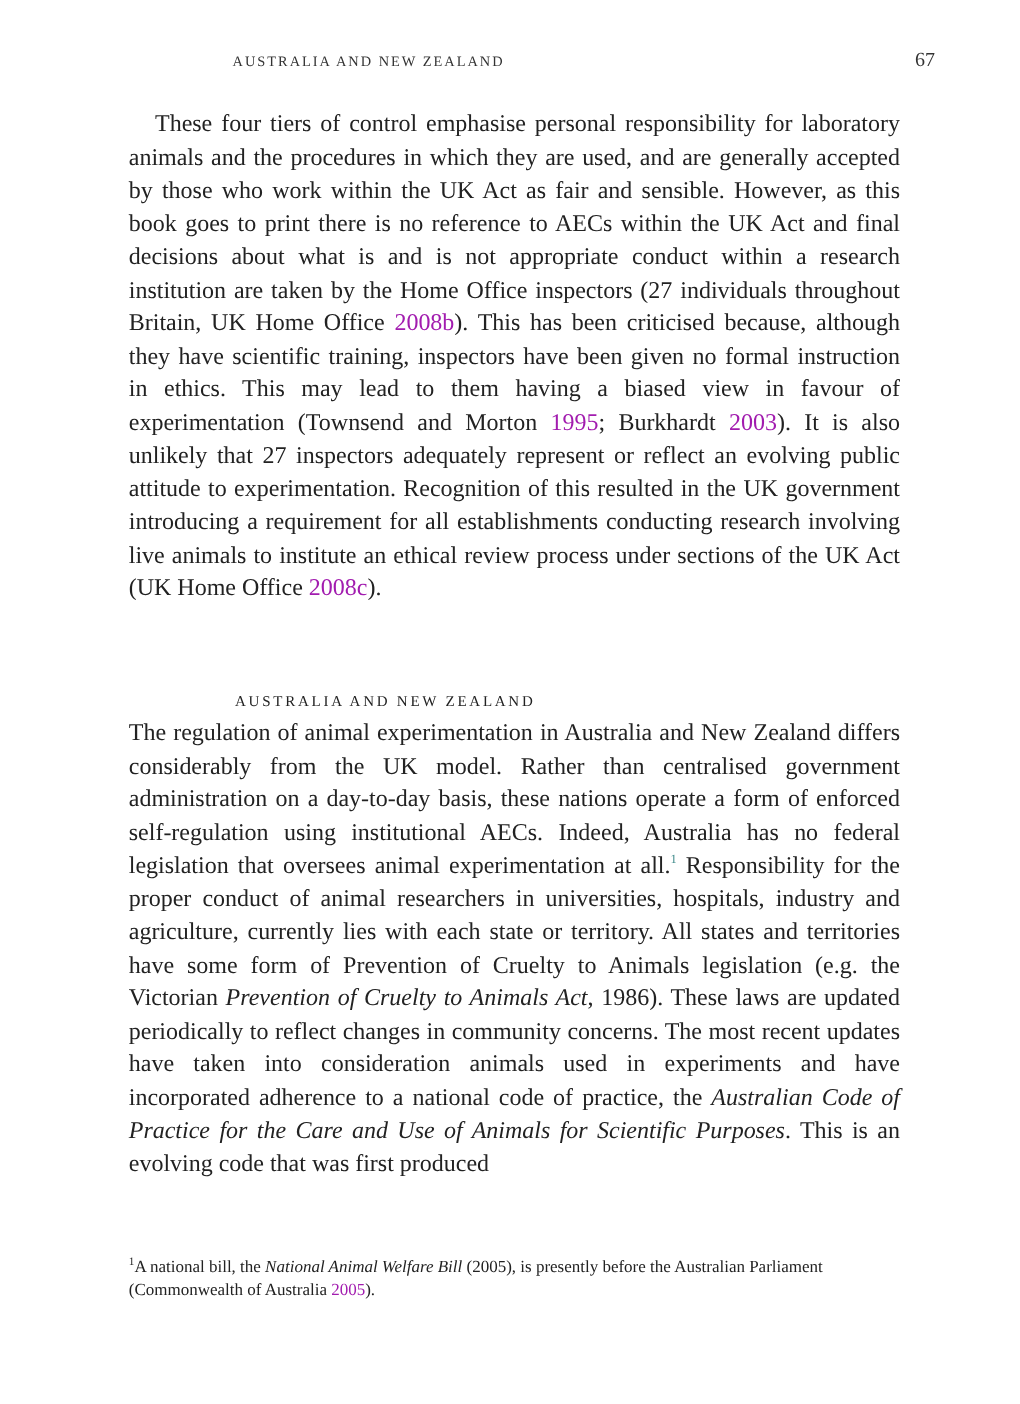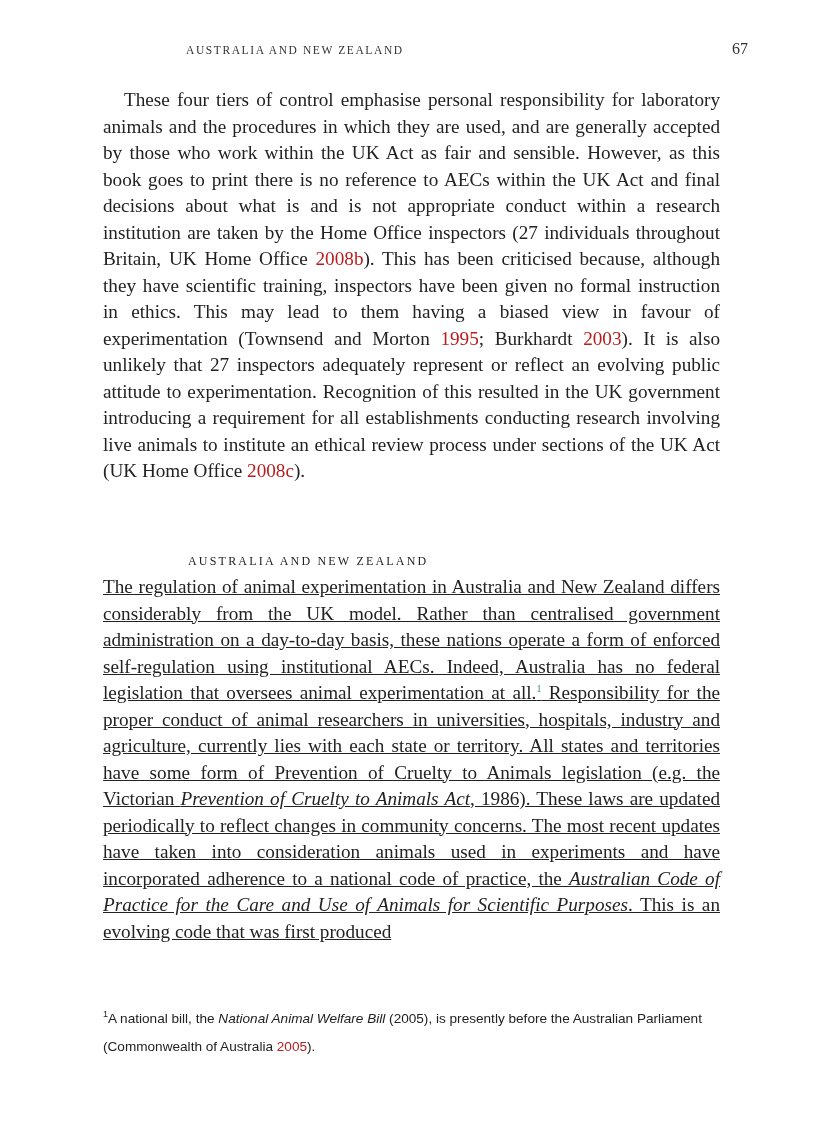--- a/index.html
+++ b/index.html
@@ -11,26 +11,26 @@
   .page-number { position: absolute; top: 40px; left: 732px;
          font-family: "Liberation Serif", serif; font-size: 16px; color: #333; }
   .body-block { position: absolute; left: 103px; width: 617px;
          font-family: "Liberation Serif", serif; font-size: 19.2px; line-height: 26.5px;
          text-align: justify; color: #222; }
   .para1 { top: 87px; }
   .para1 .first { text-indent: 21px; }
   .section-heading { position: absolute; top: 554px; left: 188px;
          font-family: "Liberation Serif", serif; font-size: 12px; letter-spacing: 2.2px;
          text-transform: uppercase; color: #222; }
-  .para2 { top: 574px; text-decoration: underline; }
-  .ref { color: #b91c1c; }
+  .para2 { top: 574px; }
+  .ref { color: #a21caf; }
   .fnref { color: #3e8a8a; font-size: 10px; vertical-align: super; line-height: 0; }
   .ital { font-style: italic; }
   .footnote { position: absolute; top: 1000px; left: 103px; width: 620px;
-         font-family: Liberation Sans, sans-serif; font-size: 13.6px; line-height: 28px; color: #222; }
+         font-family: Liberation Serif, serif; font-size: 13.6px; line-height: 18px; color: #222; }
   .footnote sup { font-size: 9px; }
   p { margin: 0; }
 </style>
 </head>
 <body>
 
 <div class="running-head">Australia and New Zealand</div>
 <div class="page-number">67</div>
 
 <div class="body-block para1">

